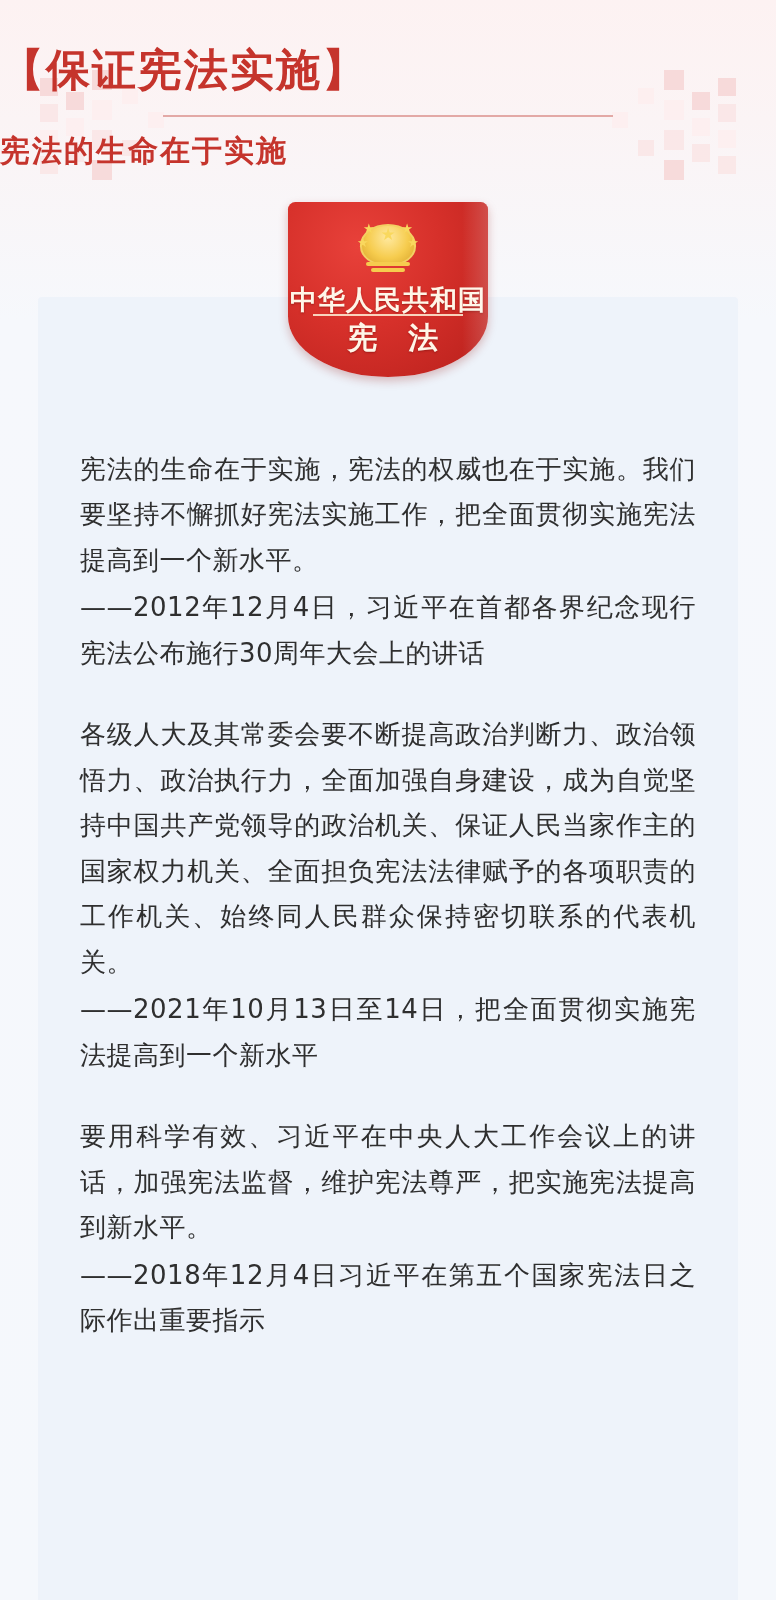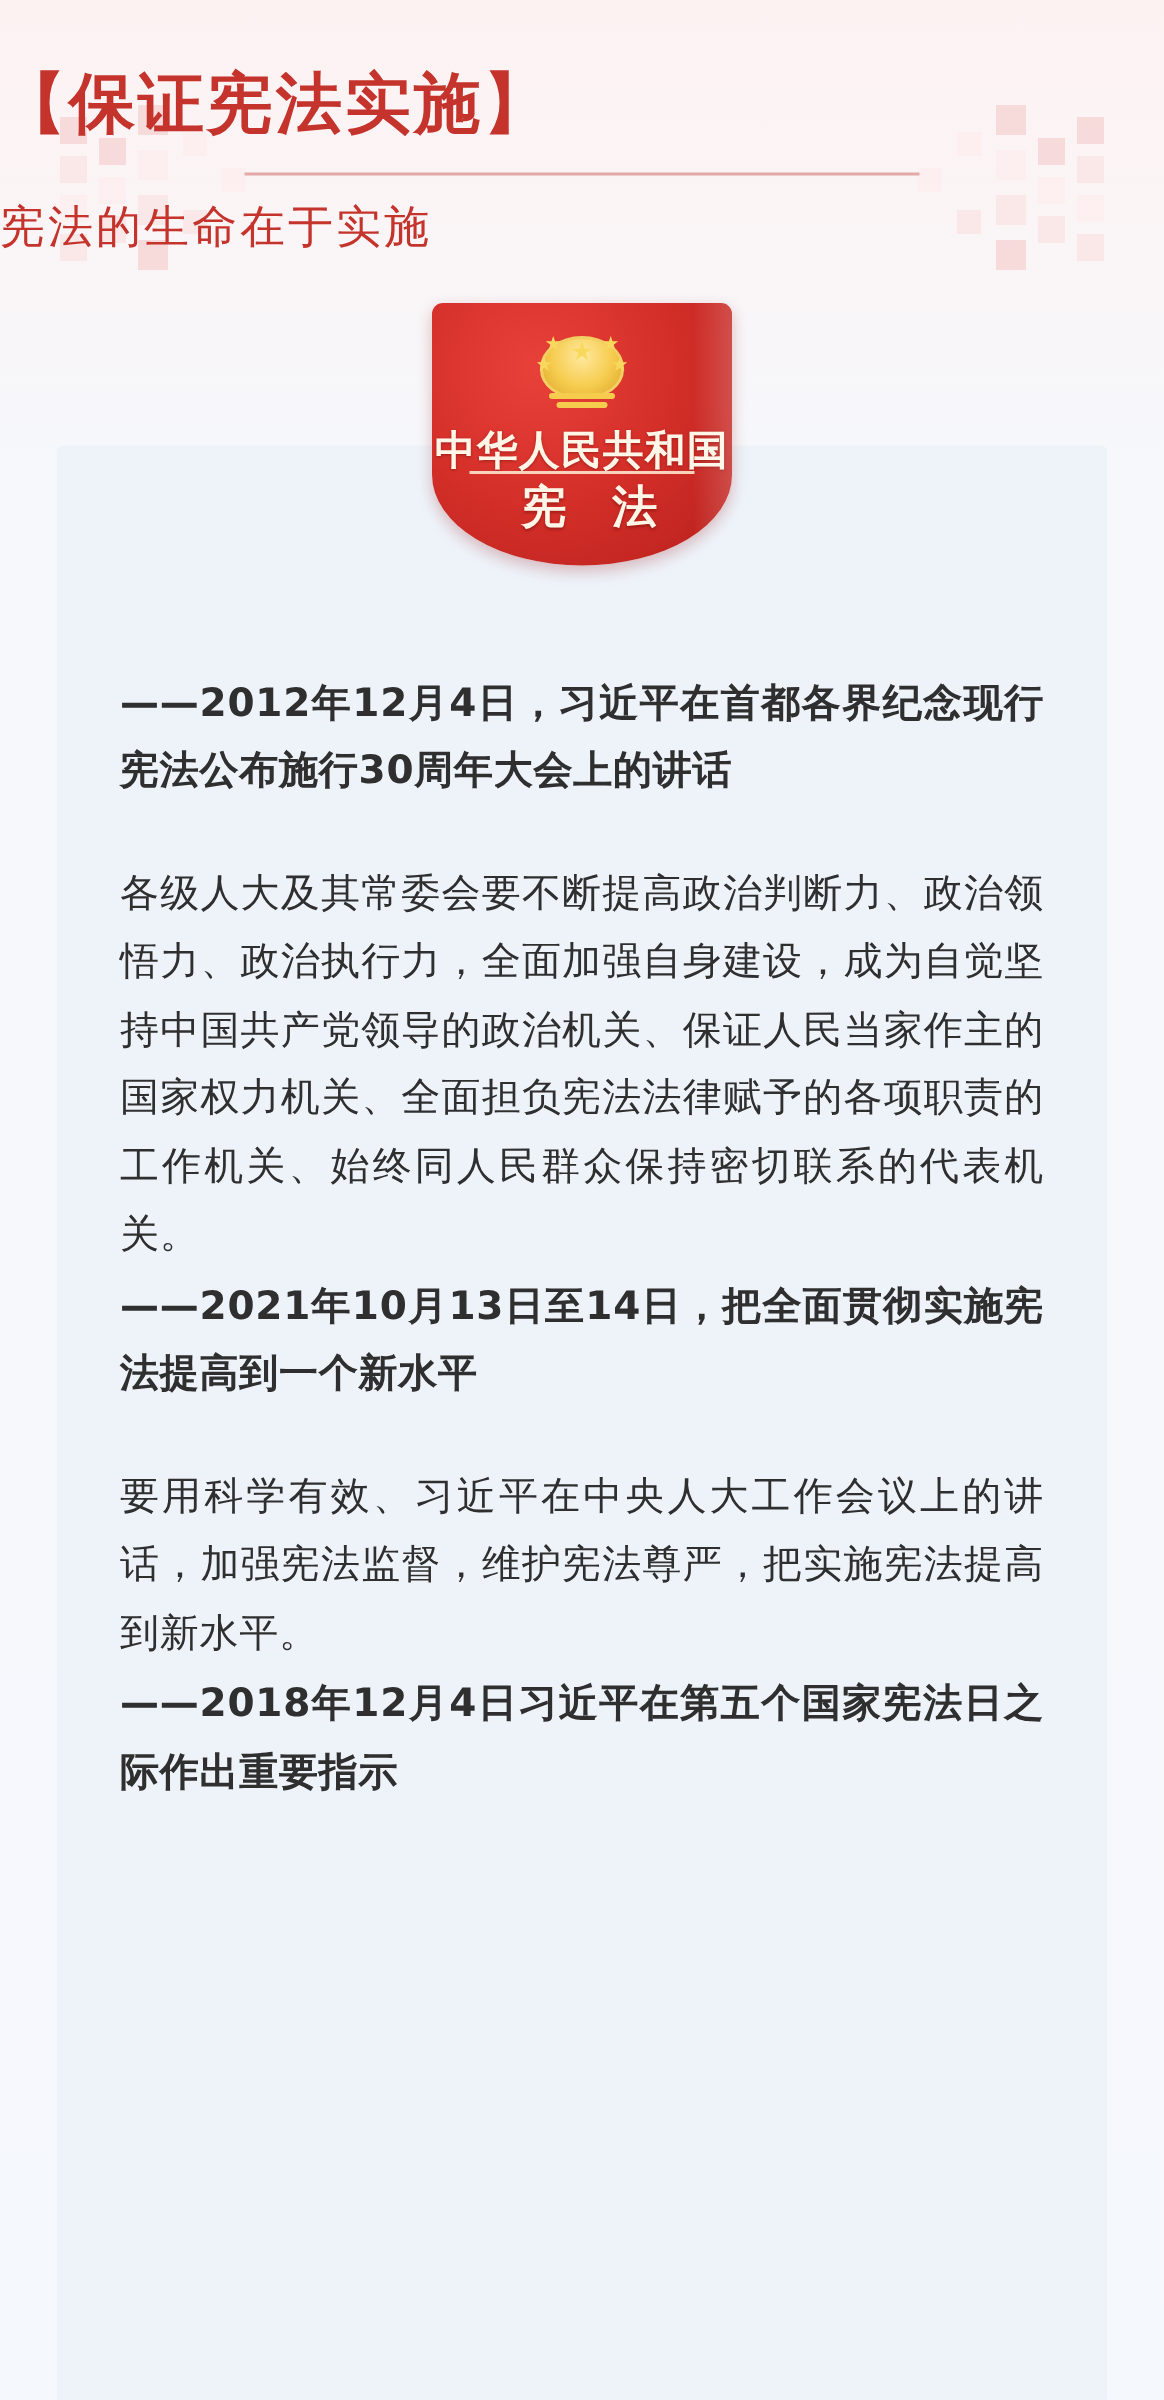--- a/index.html
+++ b/index.html
@@ -59,21 +59,21 @@
   }
   .title-rule {
     width: 450px;
     height: 2px;
     background: #e3a9a6;
     margin: 18px auto 14px auto;
   }
   .sub-title {
     font-family: "DejaVu Sans", "Liberation Sans", sans-serif;
     font-size: 30px;
-    font-weight: normal;
+    font-weight: bold;
     color: #c5342c;
     letter-spacing: 2px;
     margin: 0;
   }
 
   
   .emblem-wrap {
     position: relative;
     z-index: 4;
     margin: 30px auto 0 auto;
@@ -191,21 +191,20 @@
     font-family: "DejaVu Sans", "Liberation Sans", sans-serif;
   }
   .quote-source {
     font-size: 26px;
     line-height: 1.75;
     color: #2f2f2f;
     letter-spacing: .5px;
     text-align: justify;
     margin: 0;
     font-family: "DejaVu Sans", "Liberation Sans", sans-serif;
-    font-weight: bold;
   }
 </style>
 </head>
 <body>
 
 <div class="page">
 
   <div class="mosaic">
     <div class="sq" style="left:40px;  top:78px;  width:18px; height:18px;"></div>
     <div class="sq light" style="left:40px;  top:104px; width:18px; height:18px;"></div>
@@ -258,20 +257,21 @@
       </div>
       <div class="book-line1">中华人民共和国</div>
       <div class="book-underline"></div>
       <div class="book-line2">宪 法</div>
     </div>
   </div>
 
   <div class="panel">
 
     <div class="quote-block">
+      <p class="quote-text">宪法的生命在于实施，宪法的权威也在于实施。我们要坚持不懈抓好宪法实施工作，把全面贯彻实施宪法提高到一个新水平。</p>
       <p class="quote-source">——2012年12月4日，习近平在首都各界纪念现行宪法公布施行30周年大会上的讲话</p>
     </div>
 
     <div class="quote-block">
       <p class="quote-text">各级人大及其常委会要不断提高政治判断力、政治领悟力、政治执行力，全面加强自身建设，成为自觉坚持中国共产党领导的政治机关、保证人民当家作主的国家权力机关、全面担负宪法法律赋予的各项职责的工作机关、始终同人民群众保持密切联系的代表机关。</p>
       <p class="quote-source">——2021年10月13日至14日，把全面贯彻实施宪法提高到一个新水平</p>
     </div>
 
     <div class="quote-block">
       <p class="quote-text">要用科学有效、习近平在中央人大工作会议上的讲话，加强宪法监督，维护宪法尊严，把实施宪法提高到新水平。</p>

